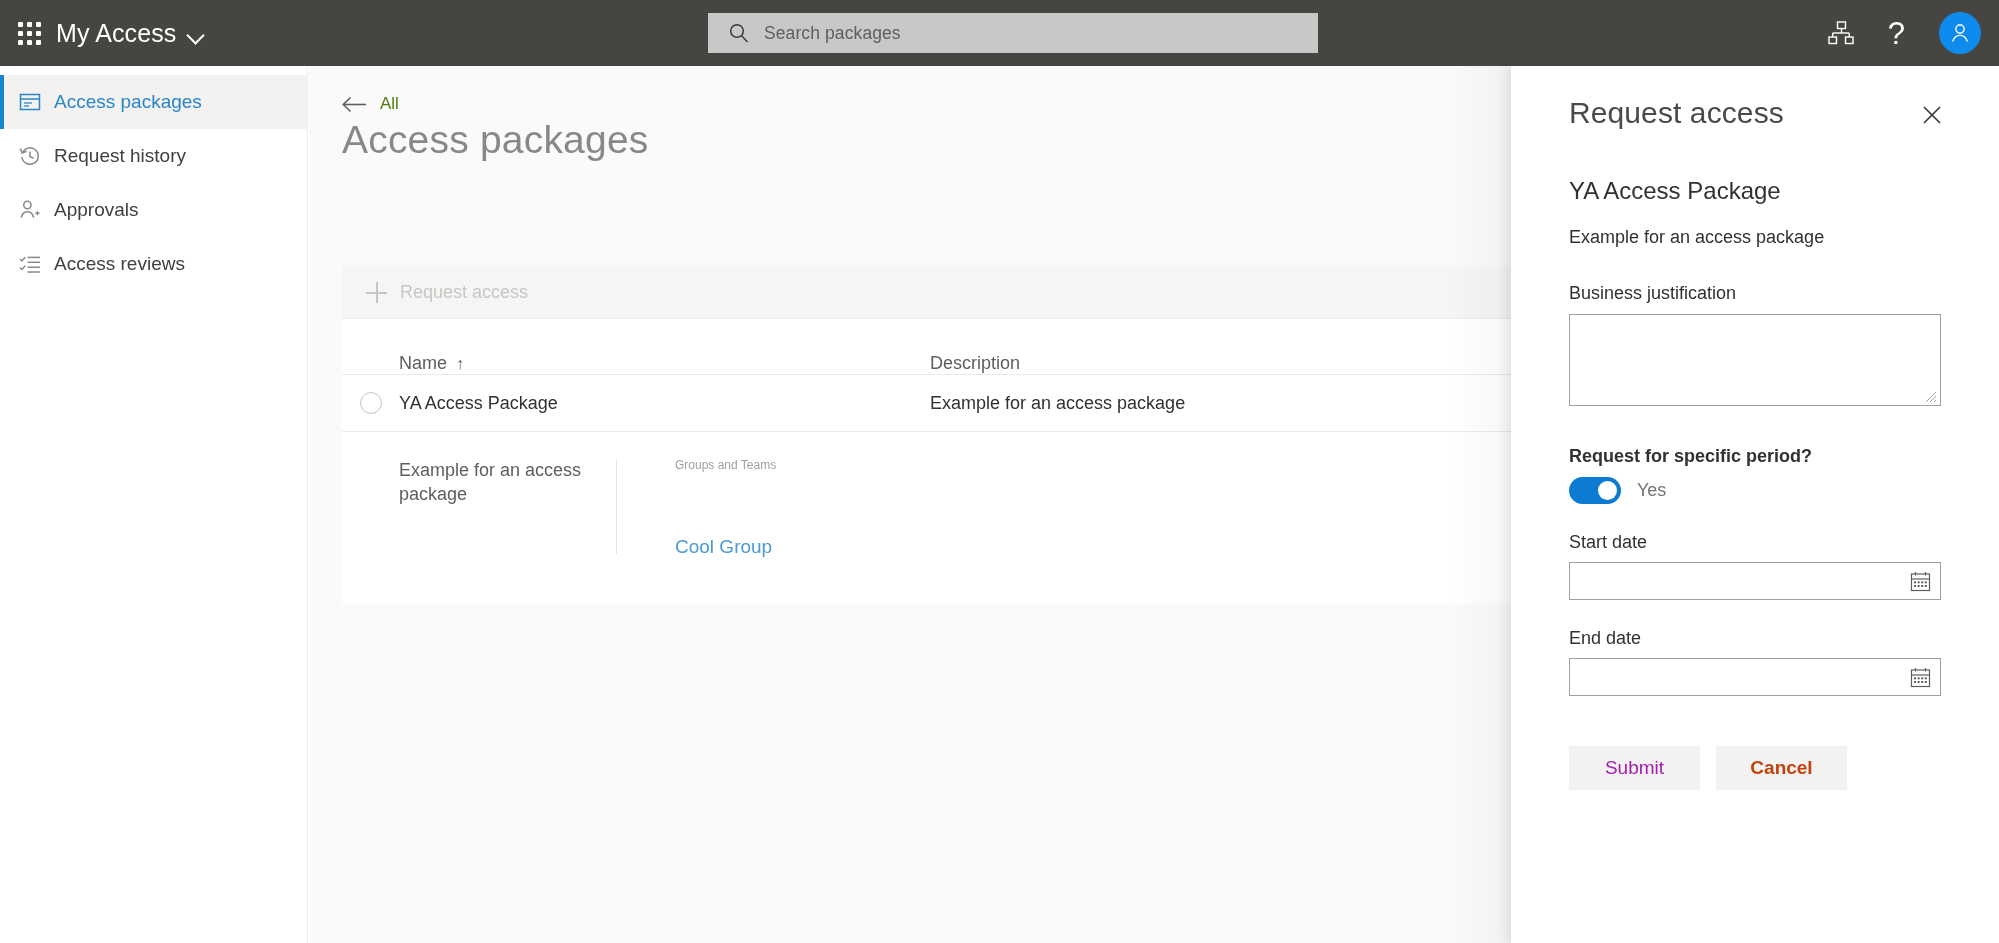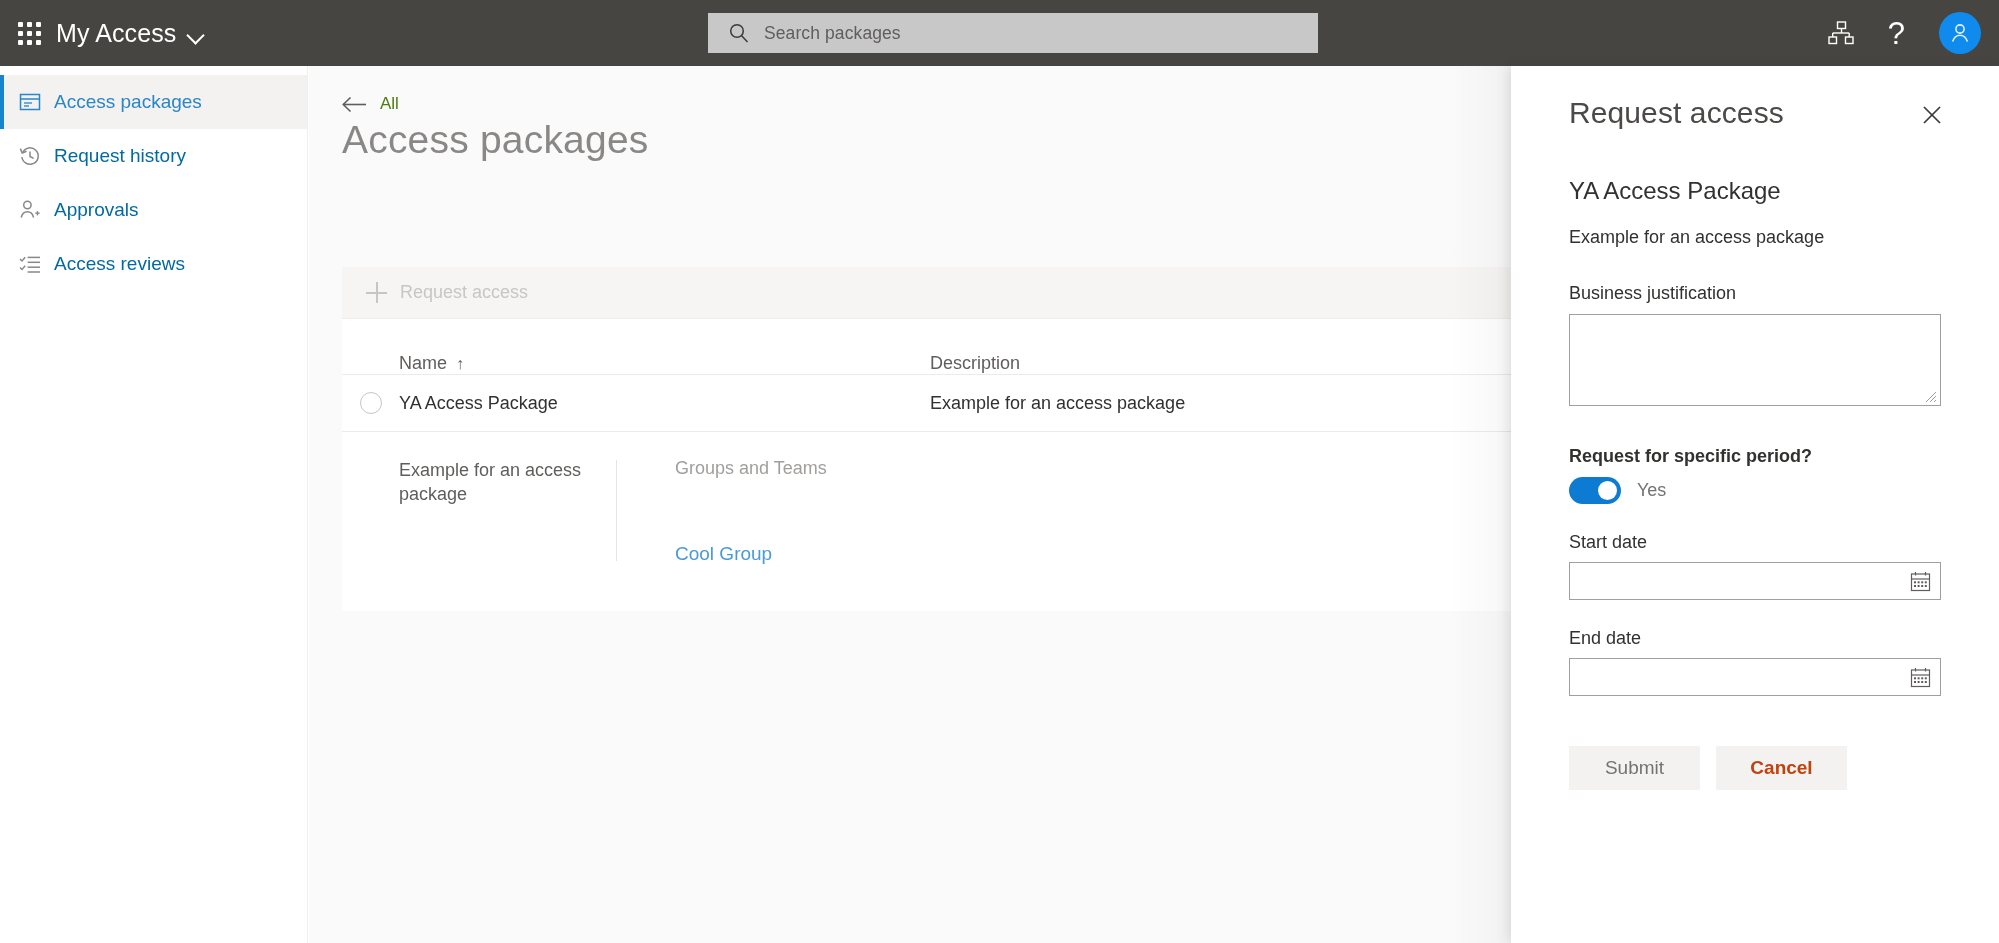--- a/index.html
+++ b/index.html
@@ -52,21 +52,21 @@
     display: flex; align-items: center; justify-content: center; cursor: pointer;
   }
 
   
   .sidenav {
     position: absolute; left: 0; top: 66px; width: 308px; height: 877px;
     background: #ffffff; border-right: 1px solid #f0eeed; padding-top: 9px;
   }
   .navitem {
     position: relative; height: 54px; display: flex; align-items: center;
-    padding-left: 18px; gap: 12px; cursor: pointer; color: #0369a1; font-size: 19px;
+    padding-left: 18px; gap: 12px; cursor: pointer; color: #404040; font-size: 19px;
   }
   .navitem .ico { width: 24px; height: 24px; display: flex; align-items: center; justify-content: center; }
   .navitem.sel { background: #f3f2f1; color: #2986c7; }
   .navitem.sel::before {
     content: ""; position: absolute; left: 0; top: 0; width: 4px; height: 100%;
     background: #1884d0;
   }
 
   
   .main {
@@ -119,21 +119,21 @@
     background: #fff; cursor: pointer;
   }
 
   .detail { display: flex; padding: 26px 0 46px 0; }
   .detail .dleft {
     width: 274px; flex: none; padding-left: 57px; color: #605e5c;
     font-size: 18px; line-height: 1.35;
   }
   .detail .dsep { width: 1px; background: #e6e4e2; margin: 2px 0 4px 0; }
   .detail .dright { padding-left: 58px; }
-  .dright .dh { color: #a19f9d; font-size: 18px; }
+  .dright .dh { color: #a19f9d; font-size: 12px; }
   .dright .dlink {
     color: #4b9ad4; font-size: 19px; margin-top: 64px; display: inline-block; cursor: pointer;
   }
 
   
   .scrim {
     position: absolute; left: 1450px; top: 66px; width: 62px; height: 877px;
     background: linear-gradient(to right, rgba(0,0,0,0) 0%, rgba(0,0,0,0.035) 100%);
     pointer-events: none;
   }
@@ -176,21 +176,21 @@
     margin-top: 9px; width: 100%; height: 38px; border: 1px solid #a19f9d;
     background: #fff; display: flex; align-items: center; justify-content: flex-end;
     padding-right: 9px; cursor: text;
   }
 
   .btnrow { margin-top: 50px; display: flex; gap: 16px; }
   .btn {
     height: 44px; min-width: 131px; display: flex; align-items: center; justify-content: center;
     font-size: 19px; border: none; background: #f3f2f1; font-family: inherit;
   }
-  .btn.disabled { color: #737373; cursor: default; }
+  .btn.disabled { color: #a21caf; cursor: default; }
   .btn.primaryish { color: #c2410c; cursor: pointer; font-weight: 700; }
 </style>
 </head>
 <body>
 
 <div id="app">
 
   <div class="suitebar">
     <div class="waffle">
       <i></i>

